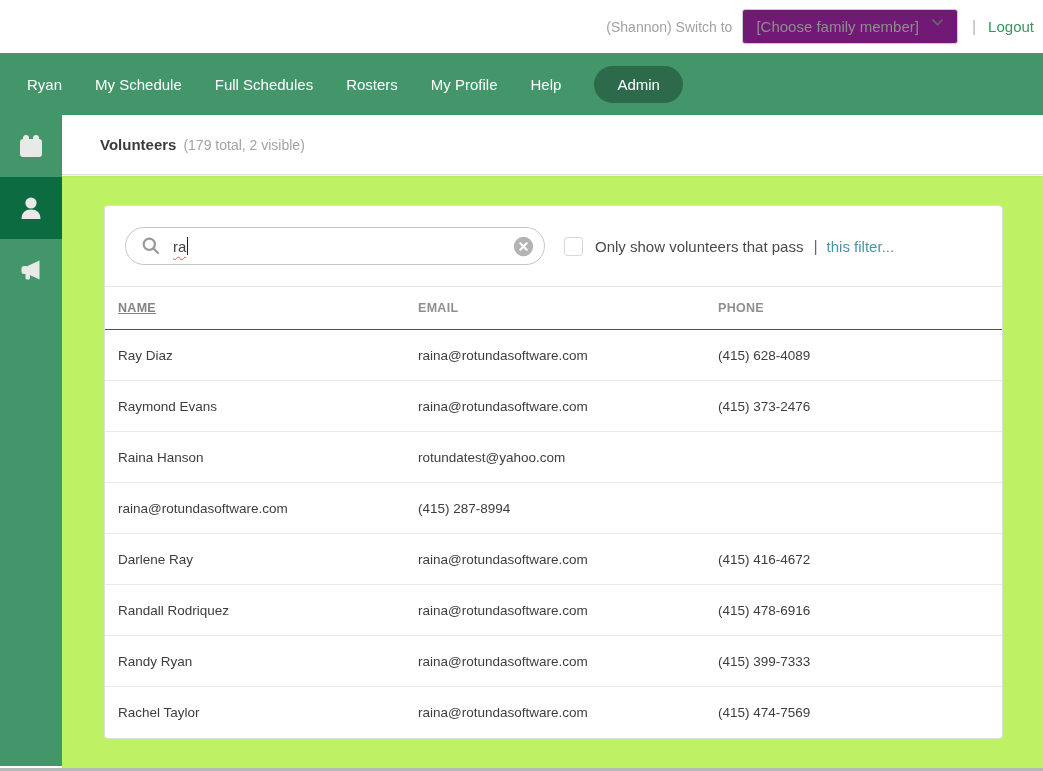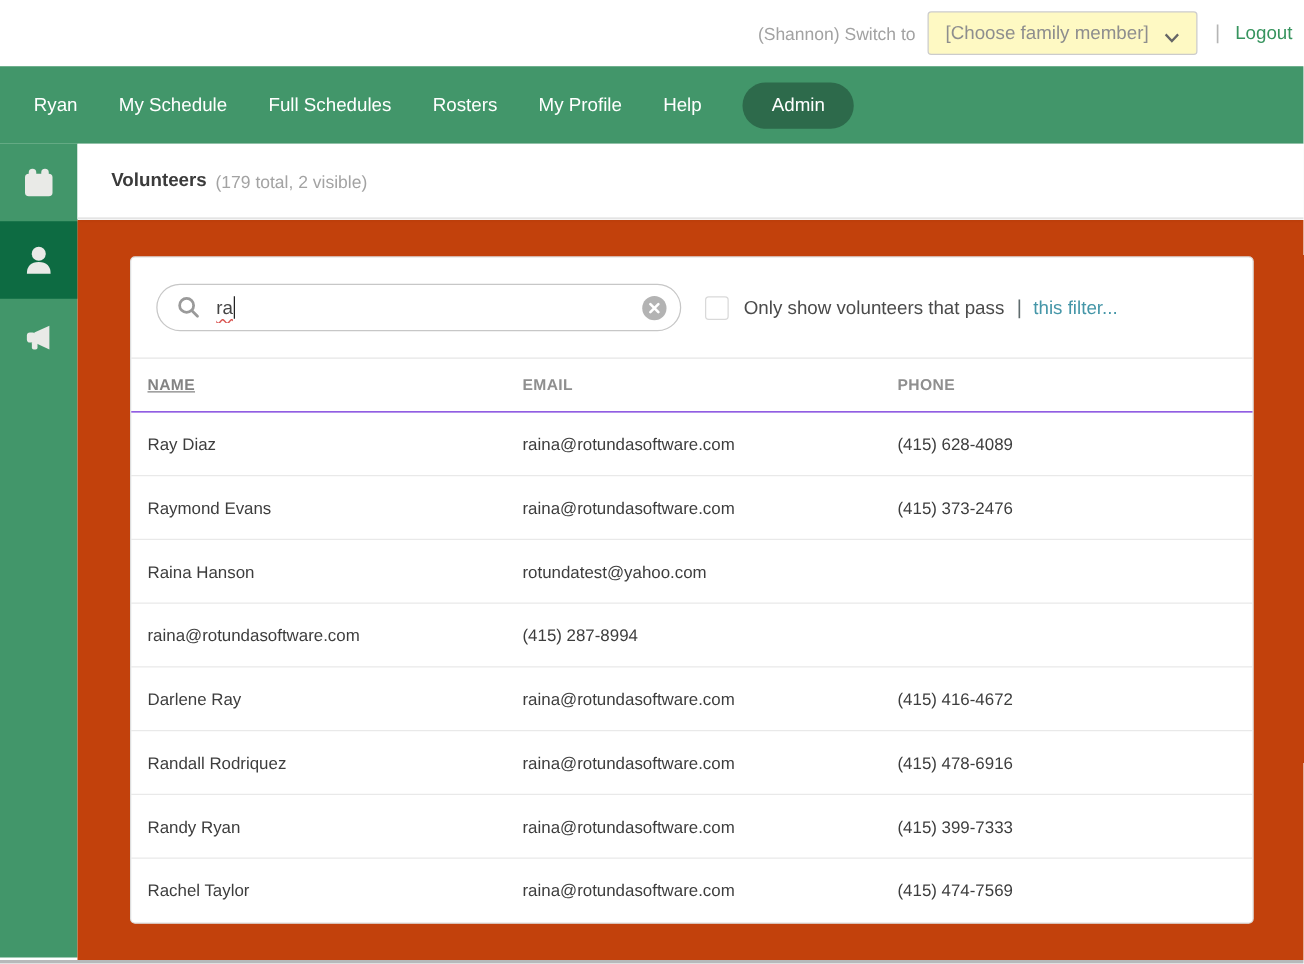--- a/index.html
+++ b/index.html
@@ -11,24 +11,24 @@
   }
 
   
   .topbar {
     position: absolute; top: 0; left: 0; width: 1043px; height: 53px;
     background: #ffffff; display: flex; align-items: center;
     justify-content: flex-end; padding-right: 9px;
   }
   .switch-label { color: #a2a2a2; font-size: 14px; margin-right: 10px; margin-left: 41px; }
   .family-dropdown {
-    display: flex; align-items: flex-end; gap: 12px;
+    display: flex; align-items: flex-start; gap: 12px;
     border: 1px solid #cccccc; border-radius: 3px;
     padding: 8px 13px; color: #8e8e8e; font-size: 15px;
-    background: #fef9c3; cursor: pointer;
+    background: #701a75; cursor: pointer;
   }
   .topbar-pipe { color: #b5b5b5; font-size: 16px; margin: 0 12px 0 14px; }
   .logout-link { color: #37945e; font-size: 15px; text-decoration: none; cursor: pointer; }
 
   
   .navbar {
     position: absolute; top: 53px; left: 0; width: 1043px; height: 62px;
     background: #42966a; display: flex; align-items: center;
     padding-left: 27px; gap: 33px;
   }
@@ -49,29 +49,29 @@
     width: 62px; height: 62px; display: flex;
     align-items: center; justify-content: center; cursor: pointer;
   }
   .side-item.active { background: #0d6b42; }
 
   
   .header-band {
     position: absolute; top: 115px; left: 62px; width: 981px; height: 60px;
     background: #ffffff; border-bottom: 1px solid #dcdcdc;
     box-shadow: 0 1px 3px rgba(0,0,0,0.07);
-    display: flex; align-items: center; padding-left: 27px; z-index: 2;
+    display: flex; align-items: center; padding-left: 38px; z-index: 2;
   }
   .page-title { font-weight: bold; font-size: 15px; color: #3b3b3b; }
   .page-subtitle { font-size: 14px; color: #a3a3a3; margin-left: 7px; }
 
   
   .content-bg {
     position: absolute; top: 176px; left: 62px; width: 981px; height: 592px;
-    background: #c2410c;
+    background: #bef264;
   }
   .bottom-line {
     position: absolute; left: 0; top: 768px; width: 1043px; height: 3px;
     background: #b6b9ba;
   }
 
   .card {
     position: absolute; left: 42px; top: 29px; width: 899px;
     background: #ffffff; border: 1px solid #dddddd; border-radius: 4px;
   }

